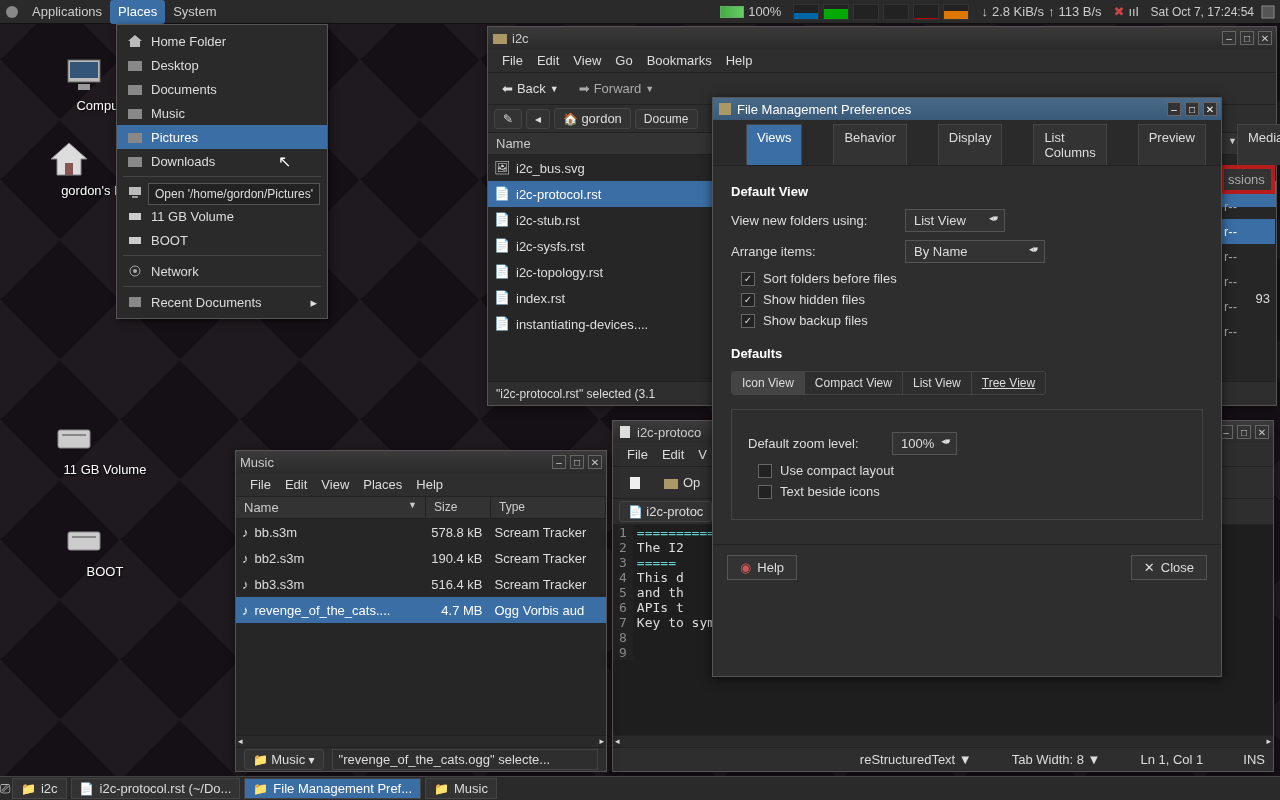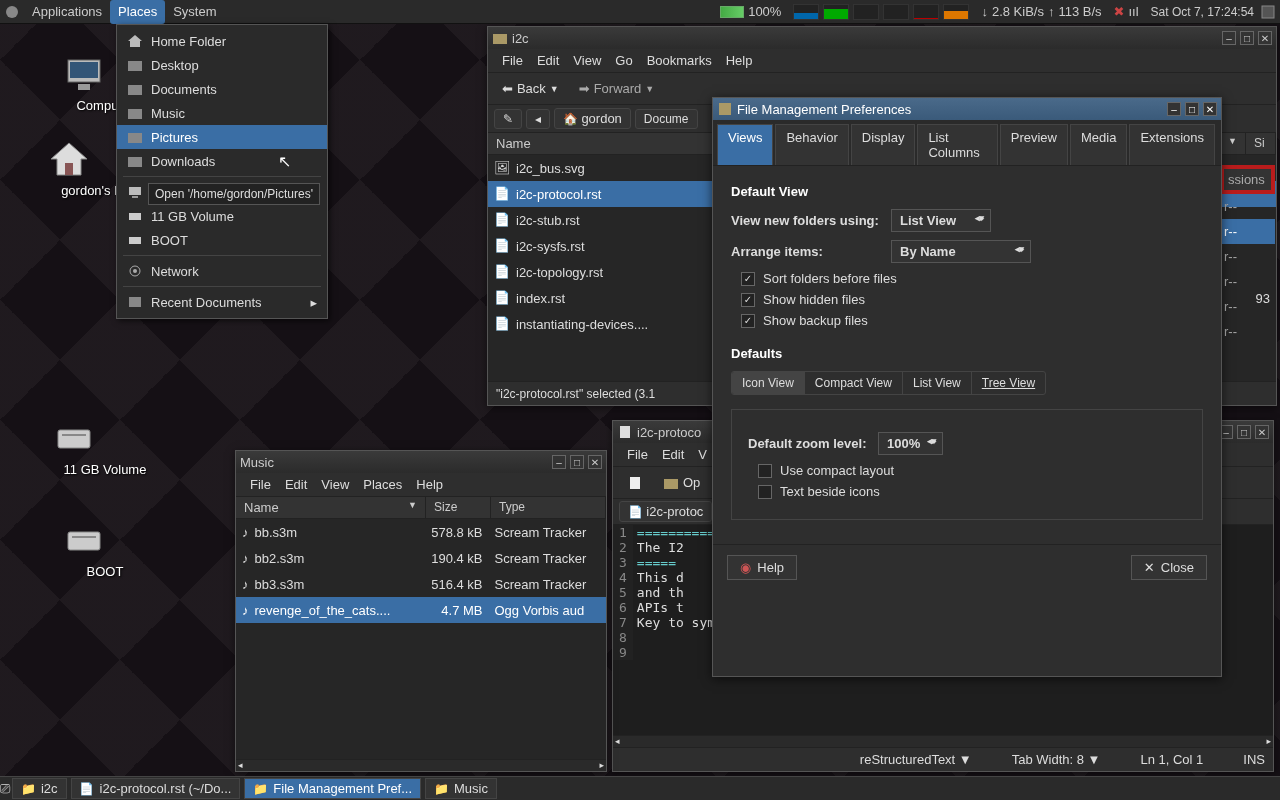--- a/index.html
+++ b/index.html
@@ -45,25 +45,25 @@
 
 .places-menu { position:absolute; top:24px; left:116px; width:212px; background:#2a2a2a; border:1px solid #555; box-shadow:2px 2px 6px rgba(0,0,0,0.6); z-index:200; padding:4px 0; }
 .places-menu .sep { height:1px; background:#444; margin:3px 6px; }
 .pm-item { display:flex; align-items:center; gap:8px; padding:4px 10px; color:#ddd; }
 .pm-item.hover { background:#3a6ea5; color:#fff; }
 .pm-item .arr { margin-left:auto; }
 .tooltip { position:absolute; background:#222; border:1px solid #555; padding:3px 6px; font-size:12px; color:#ddd; z-index:201; }
 
 .prefs { position:absolute; background:#2e2e2e; border:1px solid #555; box-shadow:0 2px 10px rgba(0,0,0,0.6); z-index:150; }
 .prefs .tabs { display:flex; background:#2a2a2a; border-bottom:1px solid #222; padding:4px 4px 0 4px; gap:0; }
-.prefs .tab { padding:5px 10px; border:1px solid #444; border-bottom:none; background:#333; font-size:13px; margin-right:2px; }
+.prefs .tab { padding:5px 10px; border:1px solid #444; border-bottom:none; background:#333; font-size:13px; margin-right:2px;margin-left:29px; }
 .prefs .tab.active { background:#3a6ea5; color:#fff; }
 .prefs .body { padding:14px 18px; }
 .prefs h4 { color:#fff; font-weight:bold; margin:4px 0 10px 0; font-size:13px; }
-.field { display:flex; align-items:center; margin:8px 0;font-weight:bold; }
+.field { display:flex; align-items:center; gap:14px; margin:8px 0; }
 .field label { width:160px; }
 .combo { border:1px solid #555; background:#333; padding:3px 22px 3px 8px; position:relative; min-width:100px; }
 .combo::after { content:"▾"; position:absolute; right:6px; font-size:9px; opacity:0. ; }
 .combo .caret { position:absolute; right:6px; top:3px; font-size:9px; }
 .chk { display:flex; align-items:center; gap:8px; margin:6px 0 6px 10px; }
 .chkbox { width:14px; height:14px; border:1px solid #666; background:#222; display:flex; align-items:center; justify-content:center; font-size:10px; color:#ddd; }
 .subtabs { display:flex; border:1px solid #444; border-radius:3px; overflow:hidden; margin:6px 0 14px 0; width:fit-content; }
 .subtabs div { padding:4px 10px; border-right:1px solid #444; font-size:12px; }
 .subtabs div:last-child { border-right:none;text-decoration:underline; }
 .subtabs .active { background:#444; }
@@ -354,20 +354,24 @@
         <span>♪</span>
         <span class="cell" style="width:160px">revenge_of_the_cats....</span>
         <span class="cell" style="width:62px;text-align:right">4.7 MB</span>
         <span class="cell" style="flex:1;padding-left:6px">Ogg Vorbis aud</span>
       </div>
     </div>
   <div style="height:12px;background:#2a2a2a;border-top:1px solid #222;display:flex;justify-content:space-between;padding:0 2px">
       <span style="font-size:9px">◂</span>
       <span style="font-size:9px">▸</span>
     </div>
+  <div class="statusbar" style="gap:8px">
+    <div class="crumb">📁 <span>Music</span> ▾</div>
+    <div style="border:1px solid #444;padding:2px 6px;flex:1;overflow:hidden;white-space:nowrap;text-overflow:ellipsis">"revenge_of_the_cats.ogg" selecte...</div>
+  </div>
 </div>
 
 <div class="prefs" style="top:97px; left:712px; width:510px; height:580px">
   <div class="titlebar active">
     <svg class="icon16">
         <rect x="2" y="2" width="12" height="12" fill="#a96"></rect>
       </svg>
     <span>File Management Preferences</span>
     <div class="tspc"></div>
     <div class="wbtn">–</div>

